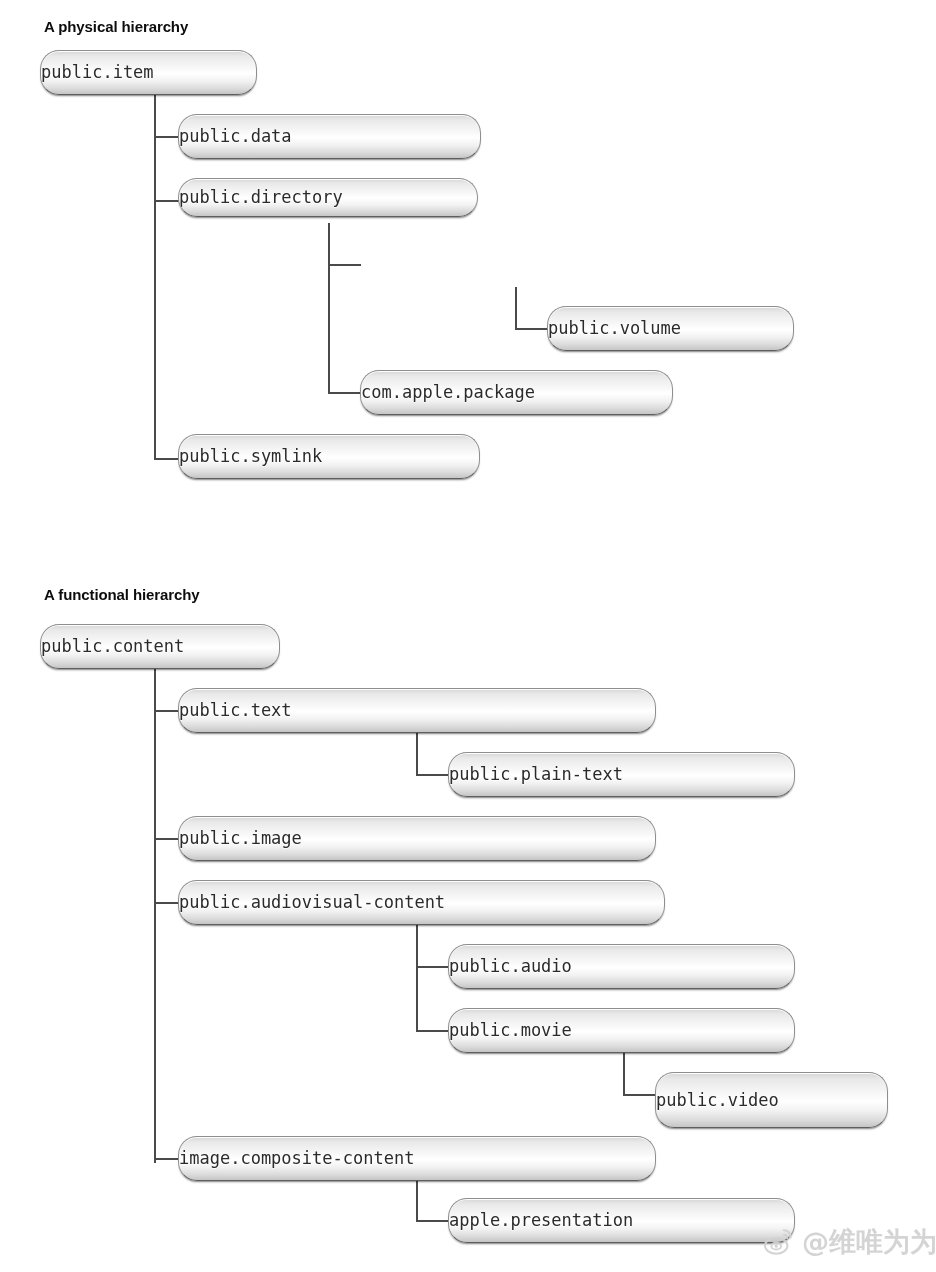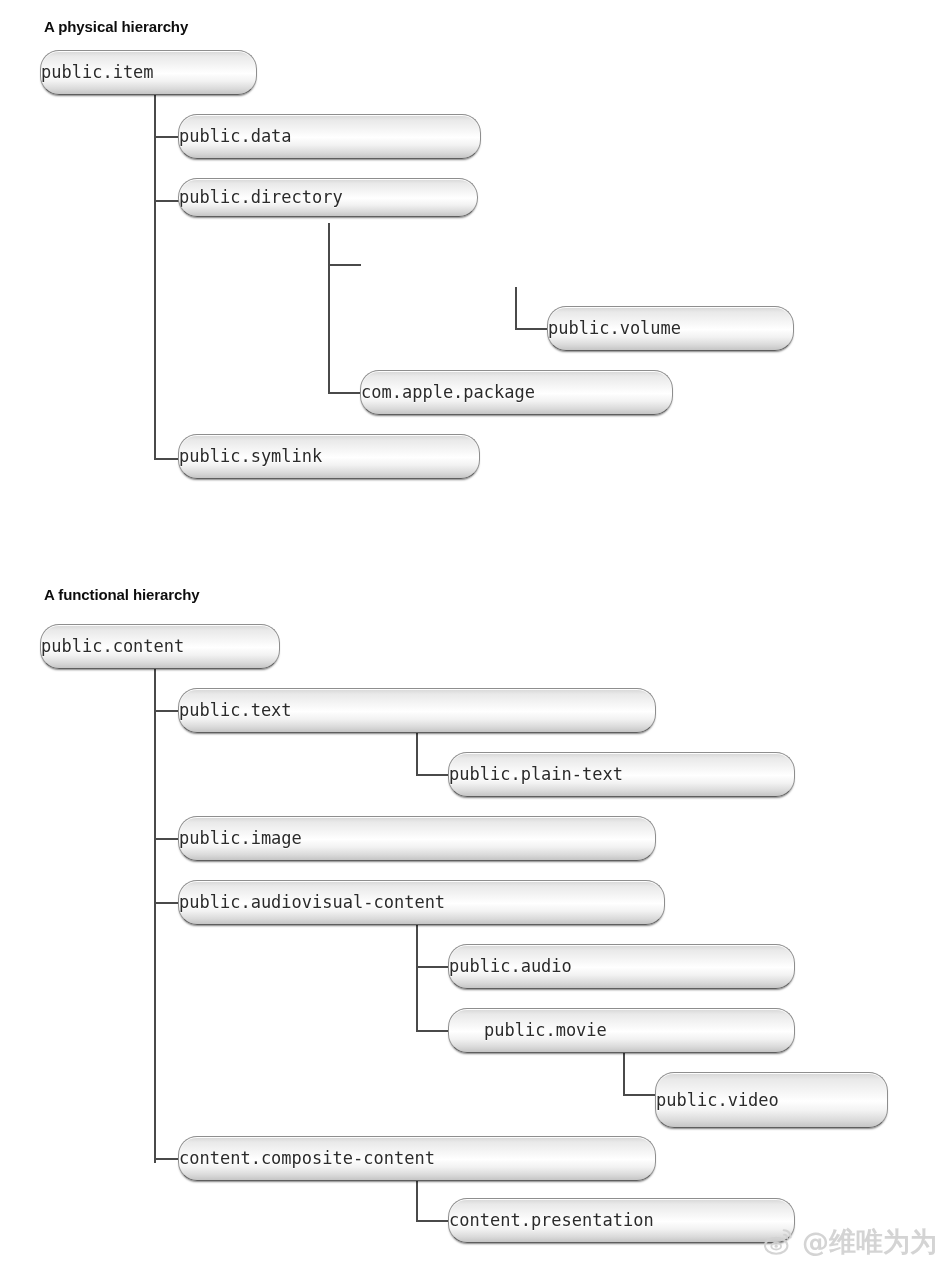--- a/index.html
+++ b/index.html
@@ -157,31 +157,31 @@
     </div>
     <div class="node" style="left: 178px; top: 880px; width: 487px; height: 45px;">
       <span class="label">public.audiovisual-content</span>
     </div>
     <div class="node" style="left: 178px; top: 816px; width: 478px; height: 45px;">
       <span class="label">public.image</span>
     </div>
     <div class="node" style="left: 448px; top: 944px; width: 347px; height: 45px;">
       <span class="label">public.audio</span>
     </div>
-    <div class="node" style="left: 448px; top: 1008px; width: 347px; height: 45px; padding-left: 35px;">
+    <div class="node" style="left: 448px; top: 1008px; width: 347px; height: 45px;">
       <span class="label">public.movie</span>
     </div>
     <div class="node" style="left: 655px; top: 1072px; width: 233px; height: 56px;">
       <span class="label">public.video</span>
     </div>
     <div class="node" style="left: 178px; top: 1136px; width: 478px; height: 45px;">
-      <span class="label">content.composite-content</span>
+      <span class="label">image.composite-content</span>
     </div>
     <div class="node" style="left: 448px; top: 1198px; width: 347px; height: 45px;">
-      <span class="label">content.presentation</span>
+      <span class="label">apple.presentation</span>
     </div>
   </div>
 
 <div class="watermark" id="watermark" style="left: 764px; top: 1226px;">
   <svg class="wm-logo" viewBox="0 0 32 32" aria-hidden="true">
     <ellipse cx="13" cy="21" rx="12" ry="8.5" fill="none" stroke="#d2d2d2" stroke-width="2.2"></ellipse>
     <ellipse cx="13" cy="21.5" rx="5.2" ry="3.6" fill="none" stroke="#d2d2d2" stroke-width="2"></ellipse>
     <circle cx="13" cy="21.5" r="1.7" fill="#d2d2d2"></circle>
     <path d="M21 4.5c4.5 0 7.8 3.4 7.3 7.6" fill="none" stroke="#d2d2d2" stroke-width="2.2" stroke-linecap="round"></path>
     <path d="M21.5 9.4c2.1 0 3.5 1.6 3.2 3.5" fill="none" stroke="#d2d2d2" stroke-width="2.2" stroke-linecap="round"></path>

